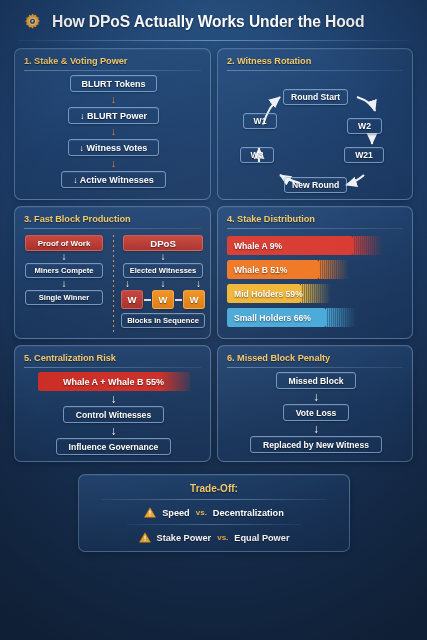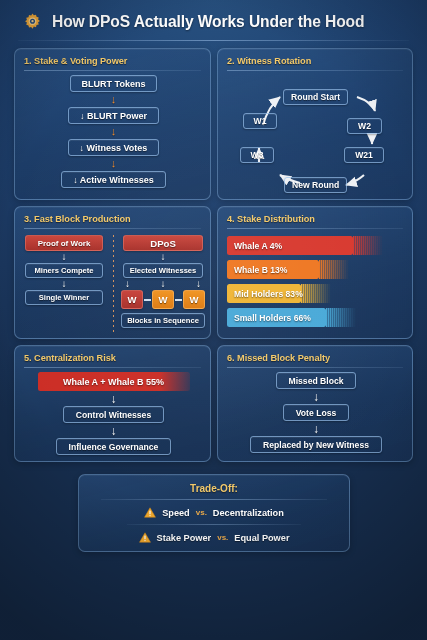--- a/index.html
+++ b/index.html
@@ -215,31 +215,31 @@
   </div>
 </div>
 
 <div class="panel" id="panel4">
   <div class="p-title">4. Stake Distribution</div>
   <div class="p-rule"></div>
   <div class="bars">
     <div class="bar">
       <div class="bar-core" style="width: 126px; background: linear-gradient(90deg, rgb(216, 57, 47) 0%, rgb(216, 57, 47) 70%, rgb(216, 57, 47) 100%);"></div>
       <div class="bar-fade" style="left: 126px; width: 30px; background: linear-gradient(90deg, rgb(216, 57, 47) 0%, rgba(0, 0, 0, 0) 100%); mask-image: repeating-linear-gradient(90deg, rgb(0, 0, 0) 0px, rgb(0, 0, 0) 1px, rgba(0, 0, 0, 0.55) 1px, rgba(0, 0, 0, 0.55) 2px);"></div>
-      <span class="bar-lbl">Whale A 4%</span>
+      <span class="bar-lbl">Whale A 9%</span>
     </div>
     <div class="bar">
       <div class="bar-core" style="width: 92px; background: linear-gradient(90deg, rgb(239, 119, 34) 0%, rgb(239, 119, 34) 70%, rgb(239, 119, 34) 100%);"></div>
       <div class="bar-fade" style="left: 92px; width: 30px; background: linear-gradient(90deg, rgb(239, 119, 34) 0%, rgba(0, 0, 0, 0) 100%); mask-image: repeating-linear-gradient(90deg, rgb(0, 0, 0) 0px, rgb(0, 0, 0) 1px, rgba(0, 0, 0, 0.55) 1px, rgba(0, 0, 0, 0.55) 2px);"></div>
-      <span class="bar-lbl">Whale B 13%</span>
+      <span class="bar-lbl">Whale B 51%</span>
     </div>
     <div class="bar">
       <div class="bar-core" style="width: 74px; background: linear-gradient(90deg, rgb(240, 181, 53) 0%, rgb(240, 181, 53) 70%, rgb(240, 181, 53) 100%);"></div>
       <div class="bar-fade" style="left: 74px; width: 30px; background: linear-gradient(90deg, rgb(240, 181, 53) 0%, rgba(0, 0, 0, 0) 100%); mask-image: repeating-linear-gradient(90deg, rgb(0, 0, 0) 0px, rgb(0, 0, 0) 1px, rgba(0, 0, 0, 0.55) 1px, rgba(0, 0, 0, 0.55) 2px);"></div>
-      <span class="bar-lbl">Mid Holders 83%</span>
+      <span class="bar-lbl">Mid Holders 59%</span>
     </div>
     <div class="bar">
       <div class="bar-core" style="width: 99px; background: linear-gradient(90deg, rgb(73, 169, 216) 0%, rgb(73, 169, 216) 70%, rgb(73, 169, 216) 100%);"></div>
       <div class="bar-fade" style="left: 99px; width: 30px; background: linear-gradient(90deg, rgb(73, 169, 216) 0%, rgba(0, 0, 0, 0) 100%); mask-image: repeating-linear-gradient(90deg, rgb(0, 0, 0) 0px, rgb(0, 0, 0) 1px, rgba(0, 0, 0, 0.55) 1px, rgba(0, 0, 0, 0.55) 2px);"></div>
       <span class="bar-lbl">Small Holders 66%</span>
     </div>
   </div>
 </div>
 
 <div class="panel" id="panel5">

